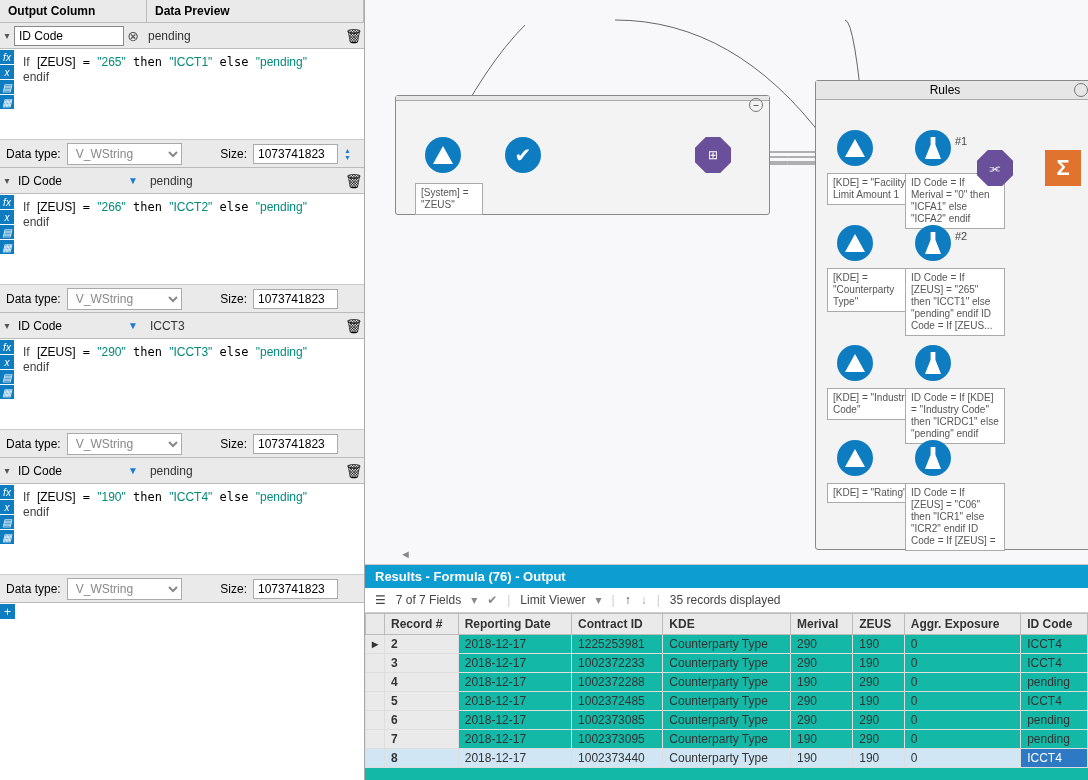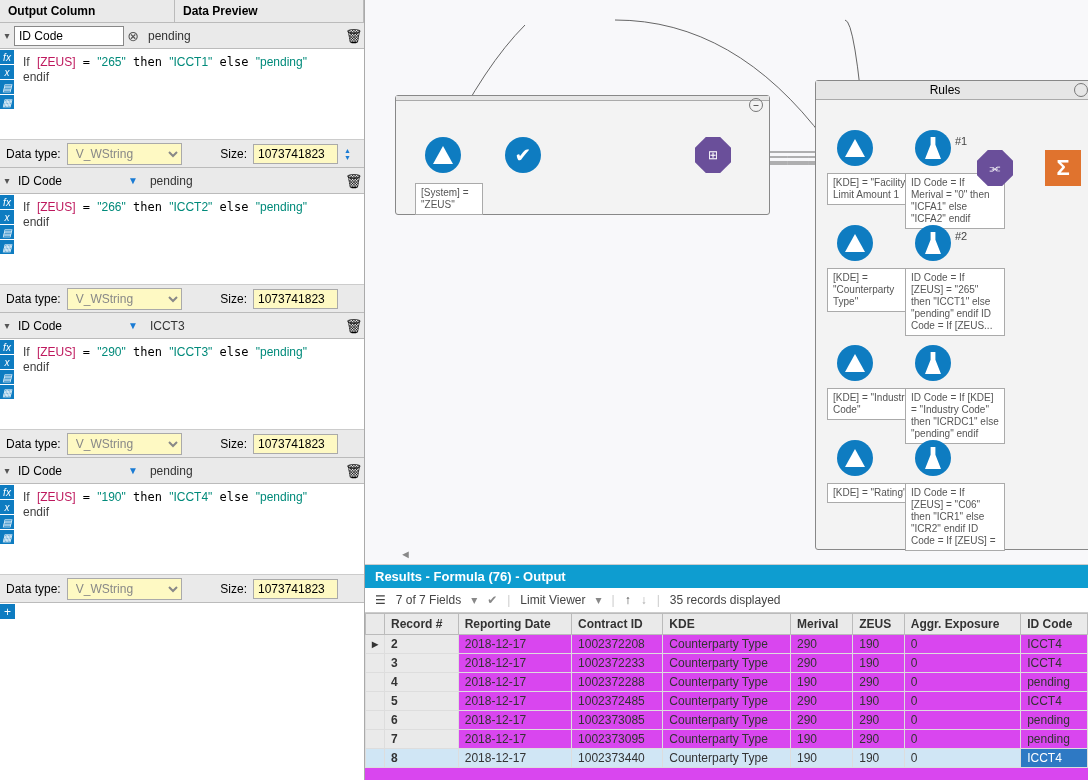--- a/index.html
+++ b/index.html
@@ -1,42 +1,42 @@
 <!DOCTYPE html>
 <html><head>
 <meta charset="utf-8">
 <style>
 *{box-sizing:border-box;margin:0;padding:0;font-family:"Segoe UI",Arial,sans-serif;font-size:12px}
 body{background:#fff;overflow:hidden;width:1088px;height:780px}
 .app{display:flex;width:1088px;height:780px}
 .left-panel{width:365px;border-right:1px solid #aaa;display:flex;flex-direction:column;background:#fff}
 .right-panel{flex:1;display:flex;flex-direction:column;overflow:hidden}
 .canvas-area{flex:1;background:#f8f8fa;position:relative;overflow:hidden;border-bottom:1px solid #ccc}
-.results-area{height:215px;background:#d946ef;display:flex;flex-direction:column}
+.results-area{height:215px;background:#14b8a6;display:flex;flex-direction:column}
 .col-headers{display:flex;background:#eaeaea;border-bottom:1px solid #bbb;font-weight:600}
 .col-headers>div{padding:4px 8px;border-right:1px solid #bbb}
-.col-hdr-a{width:175px}
+.col-hdr-a{width:147px}
 .col-hdr-b{flex:1}
 .formula-block{border-bottom:1px solid #bbb;background:#fff}
 .formula-header{display:flex;align-items:center;background:#eaeaea;border-bottom:1px solid #bbb;height:26px}
 .formula-header .chev{width:14px;text-align:center;color:#555;cursor:pointer;font-size:10px}
 .formula-header input.outcol{width:110px;padding:2px 4px;border:1px solid #888;background:#fff;margin:2px 0}
 .formula-header .clear-x{width:18px;text-align:center;color:#555;cursor:pointer;font-size:14px}
 .formula-header .dd-arrow{color:#1a7bd4;font-size:10px;padding:0 6px;cursor:pointer}
 .formula-header .preview{flex:1;padding:2px 6px;color:#333}
 .formula-header .trash{width:20px;text-align:center;cursor:pointer;font-size:14px}
 .formula-body{display:flex}
 .formula-body .mini-icons{width:15px;display:flex;flex-direction:column;gap:1px;padding-top:1px}
 .formula-body .mini-icons span{width:14px;height:14px;background:#0e7cc1;color:#fff;font-size:10px;display:flex;align-items:center;justify-content:center;cursor:pointer;font-style:italic}
 .formula-body .code{flex:1;padding:6px 8px;font-family:Consolas,monospace;font-size:12px;height:90px;white-space:pre-wrap;line-height:15px}
 .code .kw{color:#404040}
-.code .var{color:#be185d}
+.code .var{color:#000000}
 .code .str{color:#008a7a}
 .formula-footer{display:flex;align-items:center;background:#eaeaea;border-top:1px solid #ccc;height:28px;padding:0 6px;gap:6px}
-.formula-footer select,.formula-footer input{padding:2px 4px;border:1px solid #aaa;background:#fef9c3}
+.formula-footer select,.formula-footer input{padding:2px 4px;border:1px solid #aaa;background:#ffffff}
 .formula-footer .sel-dt{width:115px;color:#888}
 .formula-footer .sz{width:85px}
 .formula-footer .spin{width:14px;height:20px;display:flex;flex-direction:column;justify-content:center}
 .formula-footer .spin span{font-size:7px;color:#1a7bd4;line-height:7px;cursor:pointer}
 .add-row{background:#0e7cc1;color:#fff;width:15px;height:15px;display:flex;align-items:center;justify-content:center;cursor:pointer;margin-top:1px}
 
 
 .tool-box{position:absolute;border:1px solid #888;background:#f3f3f3;border-radius:3px}
 .tool-box .title{background:#e6e6e6;border-bottom:1px solid #aaa;font-size:11px;padding:2px 30px 2px 10px;text-align:center;position:relative}
 .tool-box .title .collapse{position:absolute;right:6px;top:2px;width:14px;height:14px;border:1px solid #777;border-radius:8px;font-size:9px;text-align:center;line-height:12px;cursor:pointer}
@@ -300,21 +300,21 @@
                 <th>ZEUS</th>
                 <th>Aggr. Exposure</th>
                 <th>ID Code</th>
               </tr>
             </thead>
           <tbody id="results-body">
               <tr>
                 <td class="rownum">▸</td>
                 <td class="rownum ">2</td>
                 <td class=" ">2018-12-17</td>
-                <td class=" ">1002372208</td>
+                <td class=" ">1225253981</td>
                 <td class=" ">Counterparty Type</td>
                 <td class=" ">290</td>
                 <td class=" ">190</td>
                 <td class=" ">0</td>
                 <td class=" ">ICCT4</td>
               </tr>
               <tr>
                 <td class="rownum"></td>
                 <td class="rownum ">3</td>
                 <td class=" ">2018-12-17</td>

